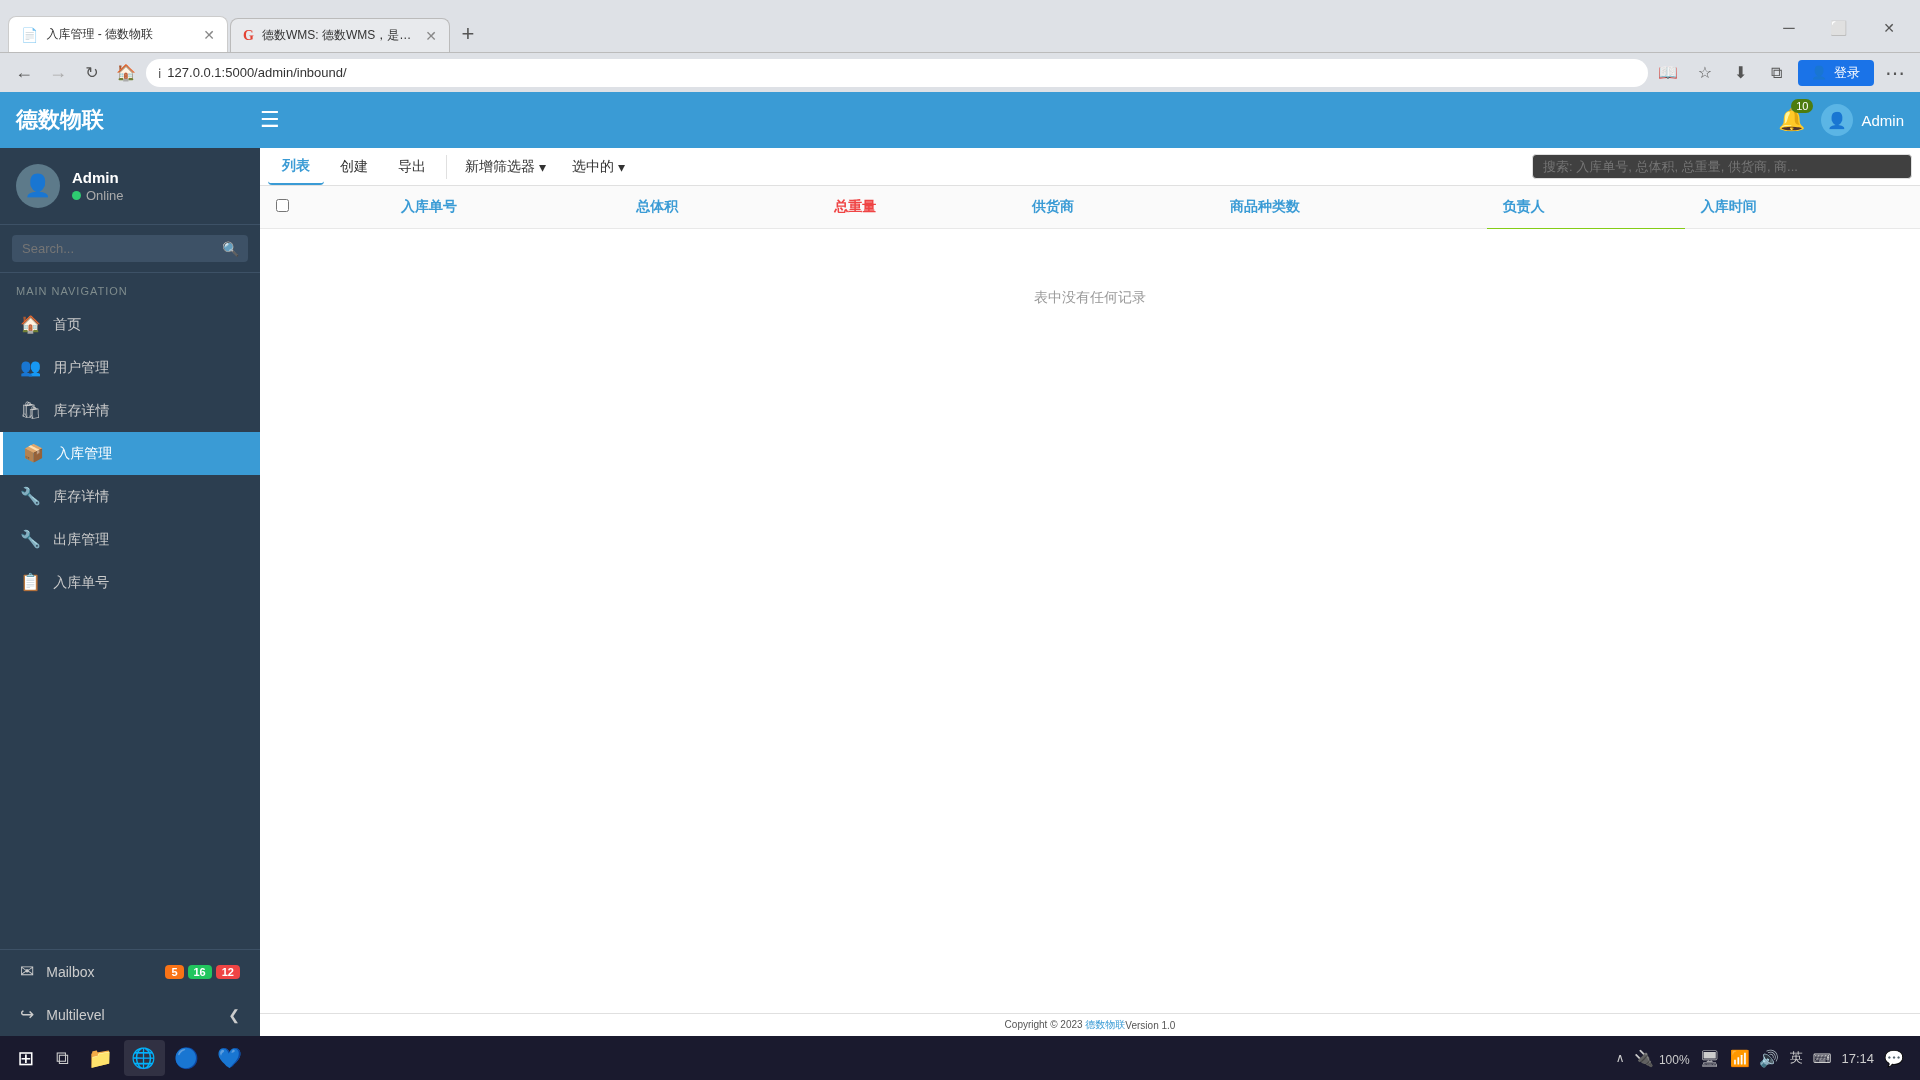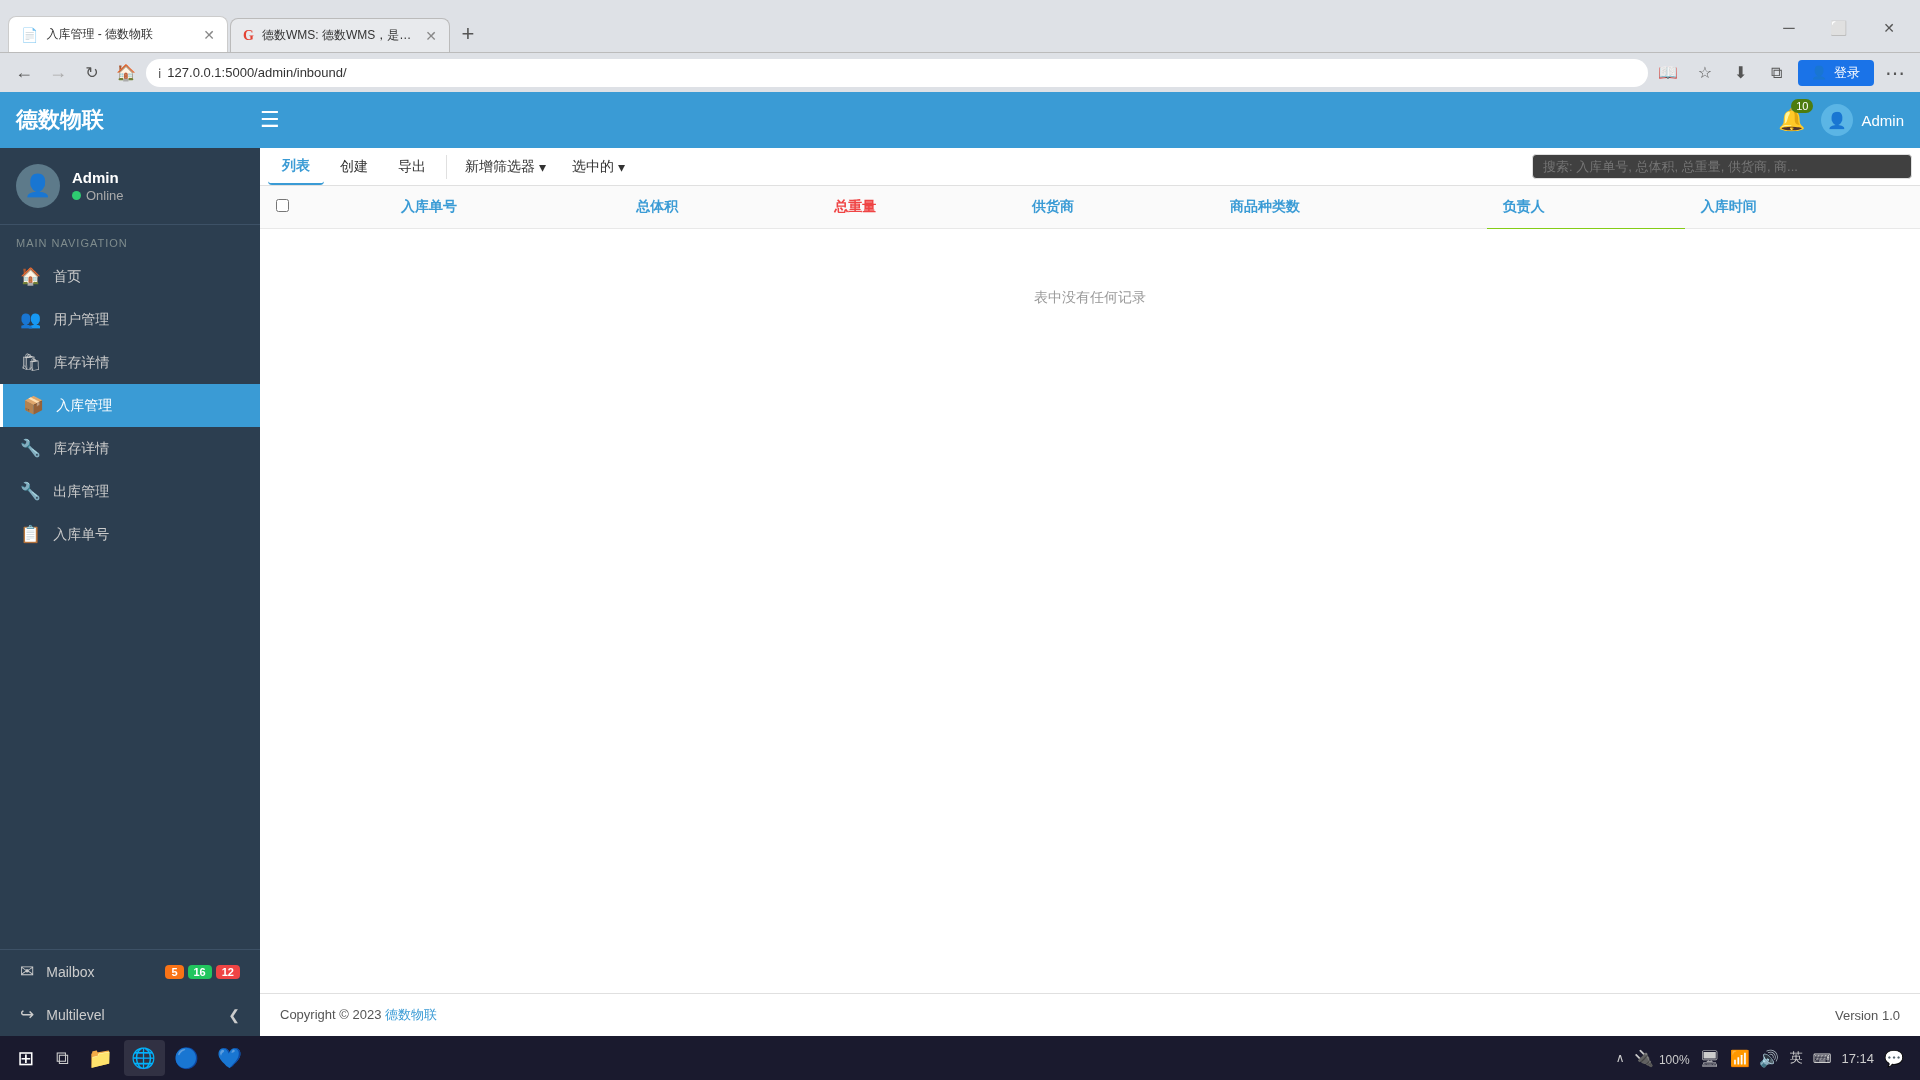--- a/index.html
+++ b/index.html
@@ -84,20 +84,26 @@
         <div style="width:44px; height:44px; border-radius:50%; background:#5d7a8a; display:flex; align-items:center; justify-content:center; color:white; font-size:22px; flex-shrink:0;">👤</div>
         <div>
           <div style="color:white; font-weight:bold; font-size:15px;">Admin</div>
           <div style="display:flex; align-items:center; gap:5px; font-size:13px; color:#aaa; margin-top:2px;">
             <span style="width:9px; height:9px; border-radius:50%; background:#2ecc71; display:inline-block;"></span>
             <span>Online</span>
           </div>
         </div>
       </div>
 
+      <div style="padding:10px 12px; border-bottom:1px solid #3d5166;">
+        <div style="position:relative;">
+          <input type="text" style="width: 100%; background: rgb(61, 81, 102); border: none; border-radius: 4px; padding: 6px 32px 6px 10px; color: rgb(204, 204, 204); font-size: 13px; outline: none;" placeholder="Search...">
+          <span style="position:absolute; right:8px; top:50%; transform:translateY(-50%); color:#888;">🔍</span>
+        </div>
+      </div>
 
       <div style="padding:12px 16px 6px; font-size:11px; color:#7f8c8d; letter-spacing:1px;">MAIN NAVIGATION</div>
 
       <div style="display:flex; align-items:center; gap:12px; padding:11px 20px; cursor:pointer; color:#ccc; font-size:14px;">
         <span style="font-size:17px;">🏠</span>
         <span>首页</span>
       </div>
       <div style="display:flex; align-items:center; gap:12px; padding:11px 20px; cursor:pointer; color:#ccc; font-size:14px;">
         <span style="font-size:17px;">👥</span>
         <span>用户管理</span>
@@ -199,21 +205,21 @@
             </tr>
           </thead>
           <tbody>
             <tr>
               <td colspan="9" style="text-align:center; color:#999; padding:60px; font-size:14px;">表中没有任何记录</td>
             </tr>
           </tbody>
         </table>
       </div>
 
-      <div style="background:white; border-top:1px solid #e0e0e0; padding:12px 20px; display:flex; justify-content:space-between; align-items:center; font-size:13px; color:#555; flex-shrink:0;">
+      <div style="background:white; border-top:1px solid #e0e0e0; padding:4px 20px; display:flex; justify-content:center; align-items:center; font-size:10px; color:#555; flex-shrink:0;">
         <div>
           <span>Copyright © 2023 </span>
           <span style="color:#3a9bd5; cursor:pointer;">德数物联</span>
         </div>
         <div>Version 1.0</div>
       </div>
     </div>
   </div>
 </div>
 

